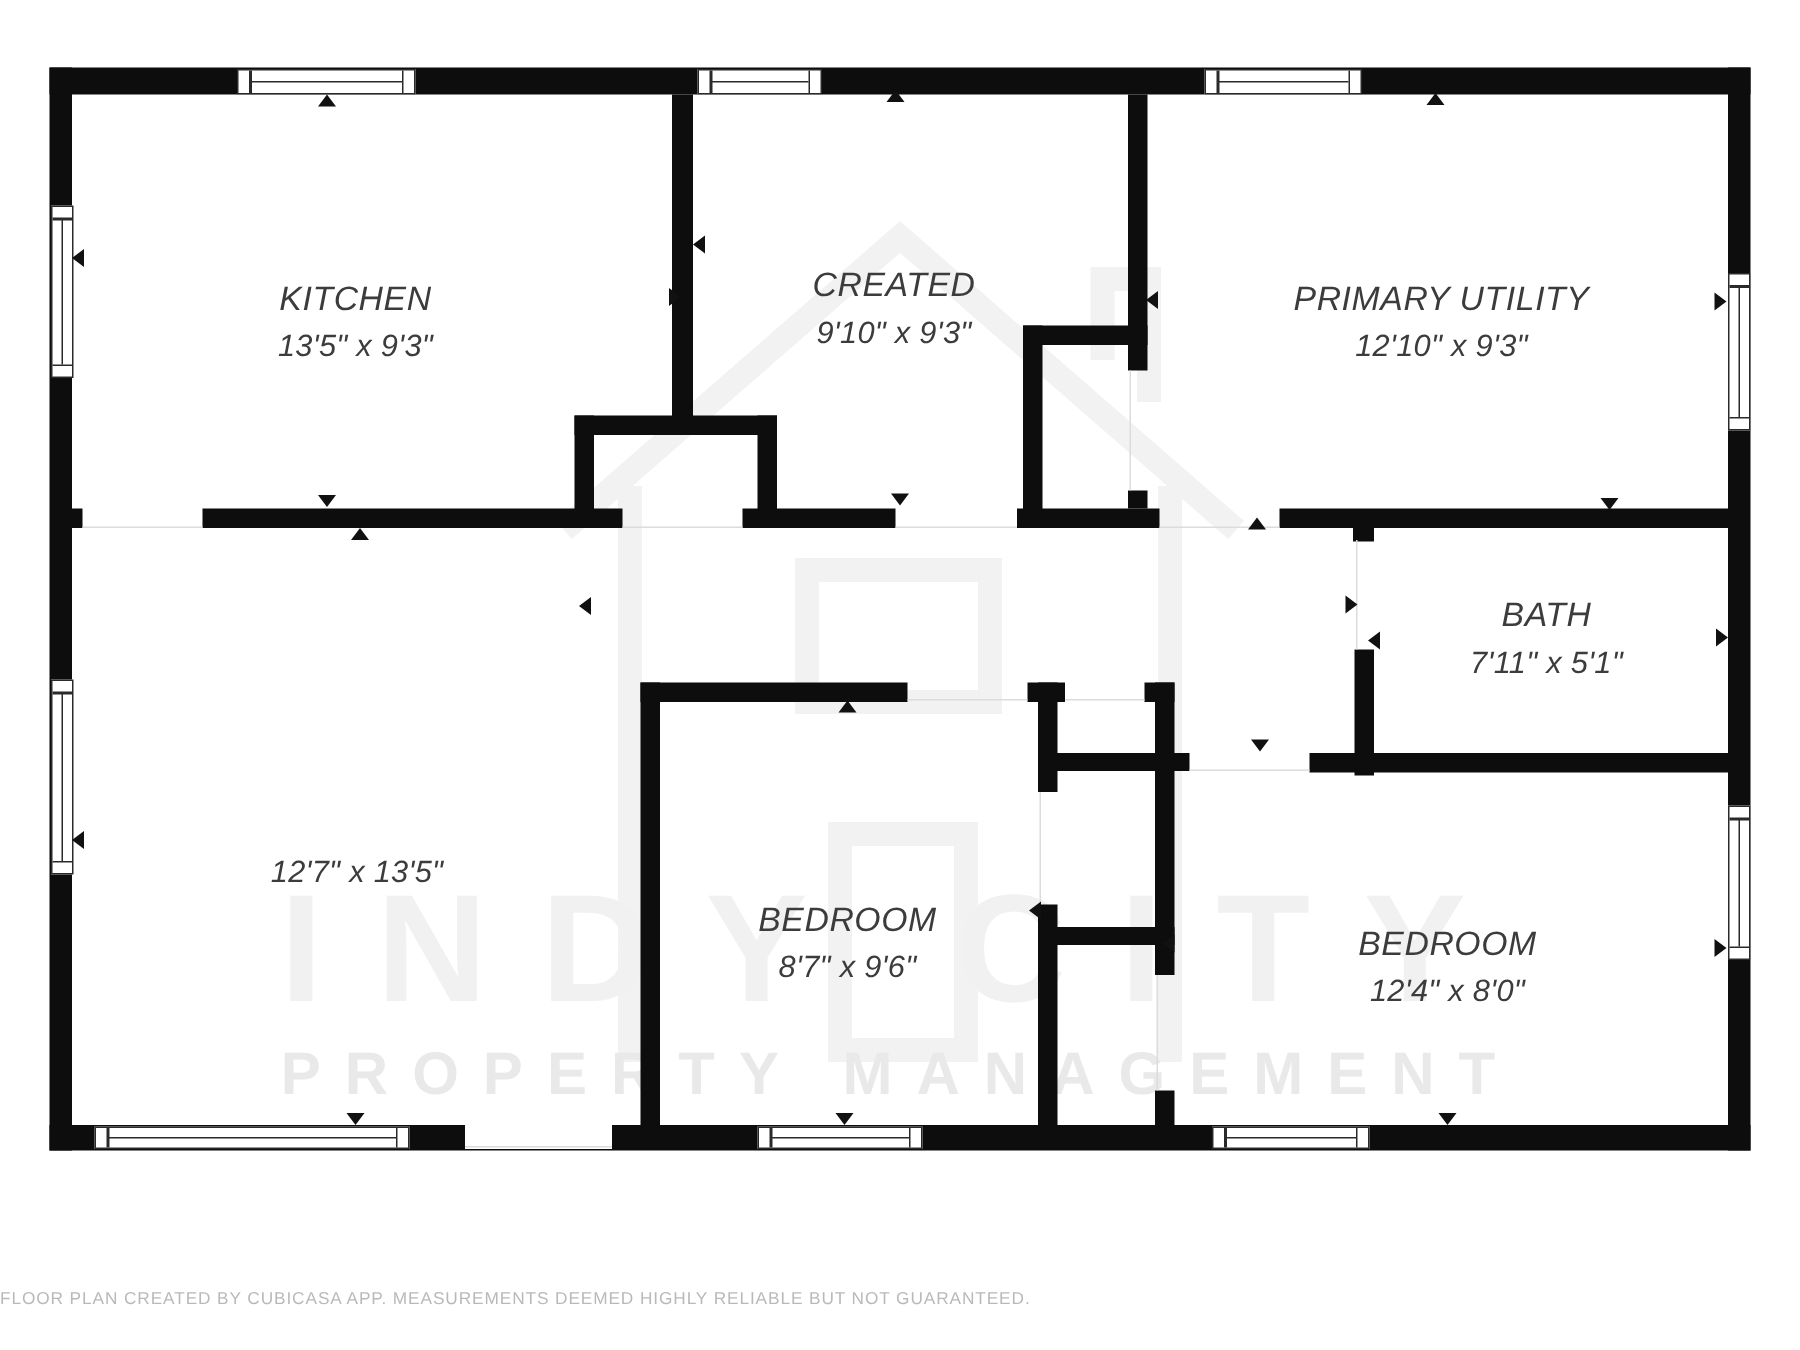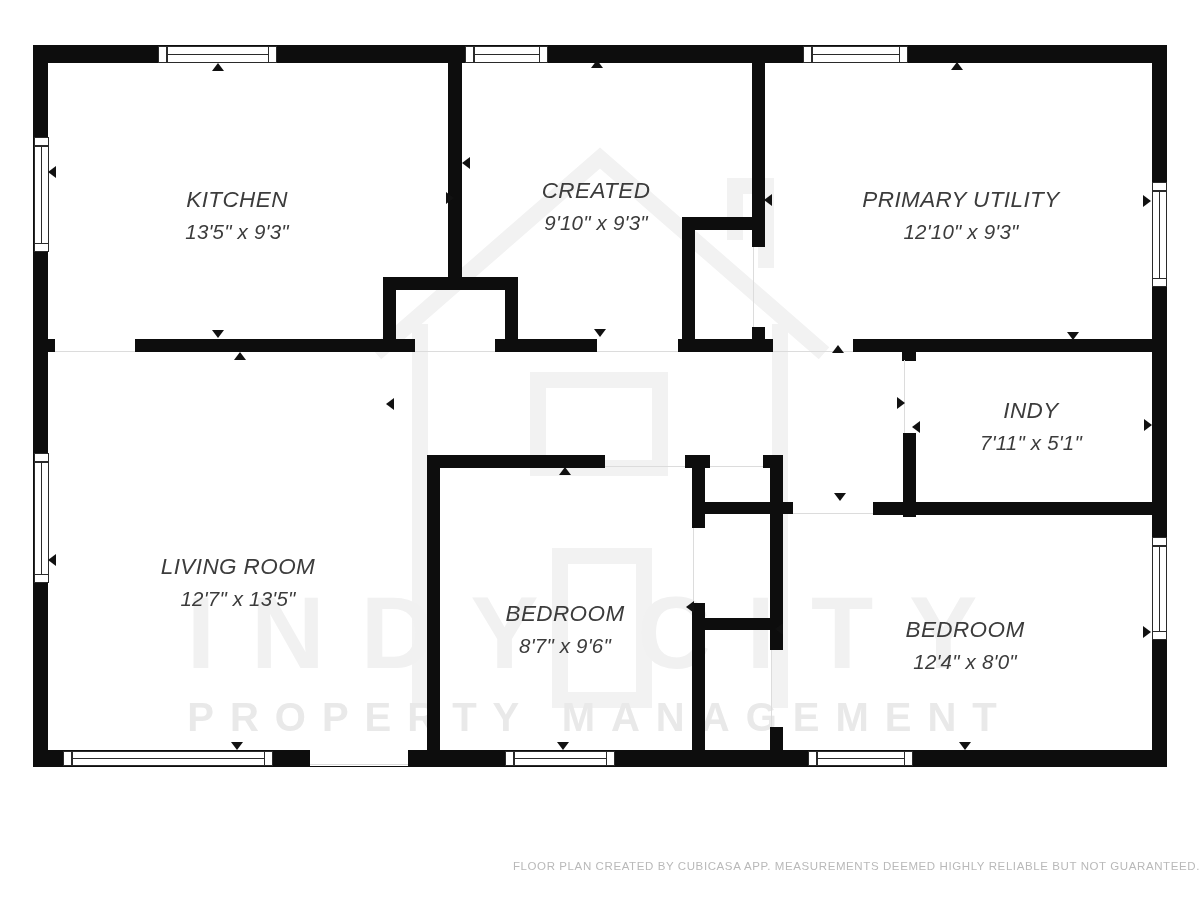--- a/index.html
+++ b/index.html
@@ -23,21 +23,21 @@
   .tri.right{border-top:6px solid transparent;border-bottom:6px solid transparent;border-left:8px solid #111;}
   .room-label{position:absolute;transform:translate(-50%,-50%);text-align:center;
     color:#3c3c3c;white-space:nowrap;z-index:6;font-style:italic;}
   .room-label .rname{display:block;font-size:22.5px;line-height:33px;letter-spacing:0.4px;}
   .room-label .rdims{display:block;font-size:20.5px;line-height:32px;letter-spacing:0.2px;}
   #watermark-svg{position:absolute;left:0;top:0;z-index:0;}
   .wm-text{position:absolute;left:600px;transform:translate(-50%,-50%);white-space:nowrap;
     font-weight:600;z-index:0;}
   #wm-line1{top:633px;font-size:102px;letter-spacing:36px;color:#f1f1f1;}
   #wm-line2{top:717px;font-size:40px;letter-spacing:16px;color:#e9e9e9;}
-  #footer-text{position:absolute;left:0;right:0;top:860px;text-align:right;
+  #footer-text{position:absolute;left:0;right:0;top:860px;text-align:left;
     color:#b9b9b9;font-size:11.5px;letter-spacing:0.6px;z-index:6;}
   .layer{position:absolute;left:0;top:0;width:100%;height:100%;}
   #walls-layer{z-index:2;} #glass-layer{z-index:3;} #marks-layer{z-index:4;}
 </style>
 </head>
 <body>
 
 <div id="plan">
 
   <svg id="watermark-svg" width="1200" height="900" viewBox="0 0 1200 900" fill="none" stroke="#f2f2f2" stroke-width="16" stroke-linecap="square">
@@ -184,25 +184,24 @@
       </div>
       <div class="room-label" style="left: 596px; top: 206px; color: rgb(60, 60, 60);">
         <span class="rname">CREATED</span>
         <span class="rdims">9'10" x 9'3"</span>
       </div>
       <div class="room-label" style="left: 961px; top: 215px; color: rgb(60, 60, 60);">
         <span class="rname">PRIMARY UTILITY</span>
         <span class="rdims">12'10" x 9'3"</span>
       </div>
       <div class="room-label" style="left: 1031px; top: 426px; color: rgb(60, 60, 60);">
-        <span class="rname">INDY</span>
+        <span class="rname">BATH</span>
         <span class="rdims">7'11" x 5'1"</span>
       </div>
       <div class="room-label" style="left: 238px; top: 582px; color: rgb(60, 60, 60);">
-        <span class="rname">LIVING ROOM</span>
         <span class="rdims">12'7" x 13'5"</span>
       </div>
       <div class="room-label" style="left: 565px; top: 629px; color: rgb(60, 60, 60);">
         <span class="rname">BEDROOM</span>
         <span class="rdims">8'7" x 9'6"</span>
       </div>
       <div class="room-label" style="left: 965px; top: 645px; color: rgb(60, 60, 60);">
         <span class="rname">BEDROOM</span>
         <span class="rdims">12'4" x 8'0"</span>
       </div>

